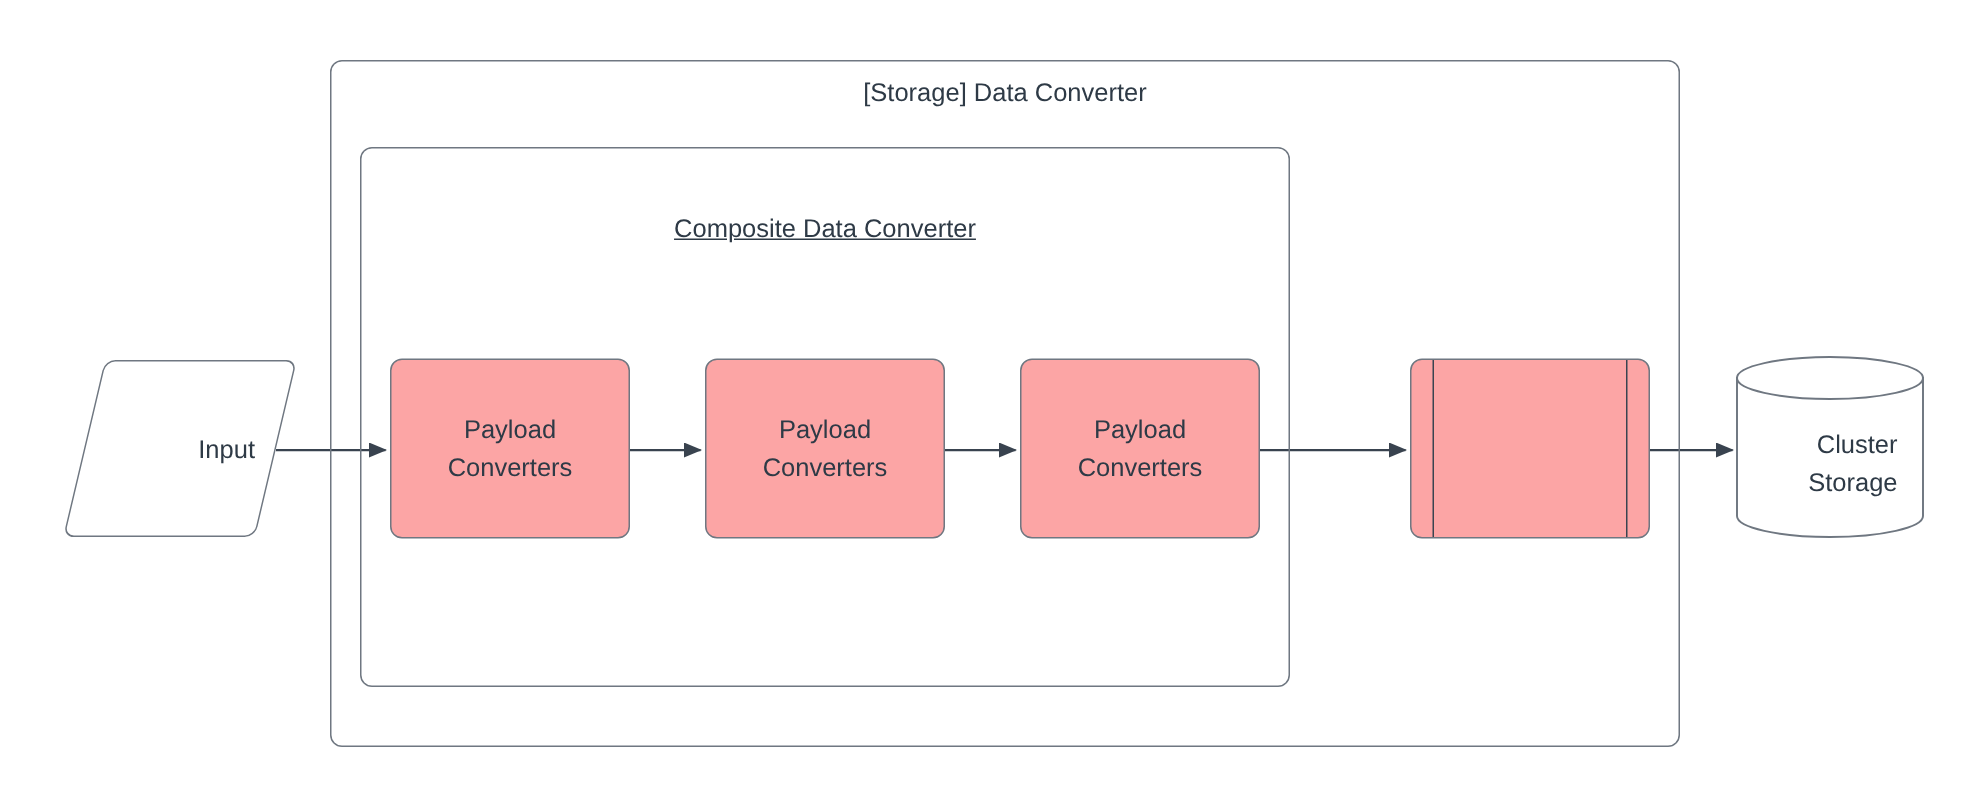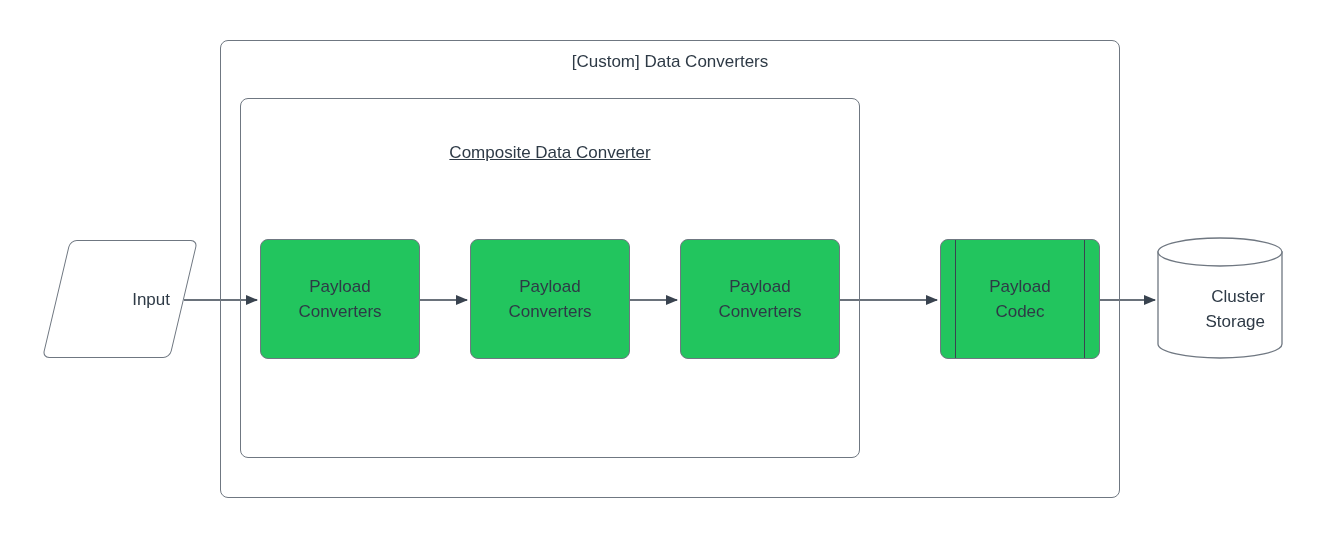--- a/index.html
+++ b/index.html
@@ -35,21 +35,21 @@
   }
   .outer-label{left:220px;top:52px;width:900px;}
   .inner-label{left:240px;top:143px;width:620px;text-decoration:underline;}
   .box{
     position:absolute;
     top:239px;
     width:160px;
     height:120px;
     border:1px solid var(--stroke);
     border-radius:8px;
-    background:#22c55e;
+    background:#fca5a5;
     display:flex;
     align-items:center;
     justify-content:center;
   }
   .box .node-label{
     font-size:17px;
     line-height:25px;
     text-align:center;
     color:var(--text);
     width:110px;
@@ -110,37 +110,36 @@
   <g stroke="#39434f" stroke-width="1.5">
     <line x1="184" y1="300" x2="257" y2="300" marker-end="url(#ah)"></line>
     <line x1="420" y1="300" x2="467" y2="300" marker-end="url(#ah)"></line>
     <line x1="630" y1="300" x2="677" y2="300" marker-end="url(#ah)"></line>
     <line x1="840" y1="300" x2="937" y2="300" marker-end="url(#ah)"></line>
     <line x1="1100" y1="300" x2="1155" y2="300" marker-end="url(#ah)"></line>
   </g>
 </svg>
 
 <div class="container outer"></div>
-<div class="container-label outer-label">[Custom] Data Converters</div>
+<div class="container-label outer-label">[Storage] Data Converter</div>
 
 <div class="container inner"></div>
 <div class="container-label inner-label">Composite Data Converter</div>
 
 <div class="parallelogram"></div>
 <div class="float-label input-label">Input</div>
 
 <div class="box conv1">
   <span class="node-label">Payload Converters</span>
 </div>
 <div class="box conv2">
   <span class="node-label">Payload Converters</span>
 </div>
 <div class="box conv3">
   <span class="node-label">Payload Converters</span>
 </div>
 
 <div class="box codec">
   <span class="codec-line left"></span>
   <span class="codec-line right"></span>
-  <span class="node-label">Payload Codec</span>
 </div>
 
 <div class="float-label storage-label">Cluster Storage</div>
 
 </body></html>

